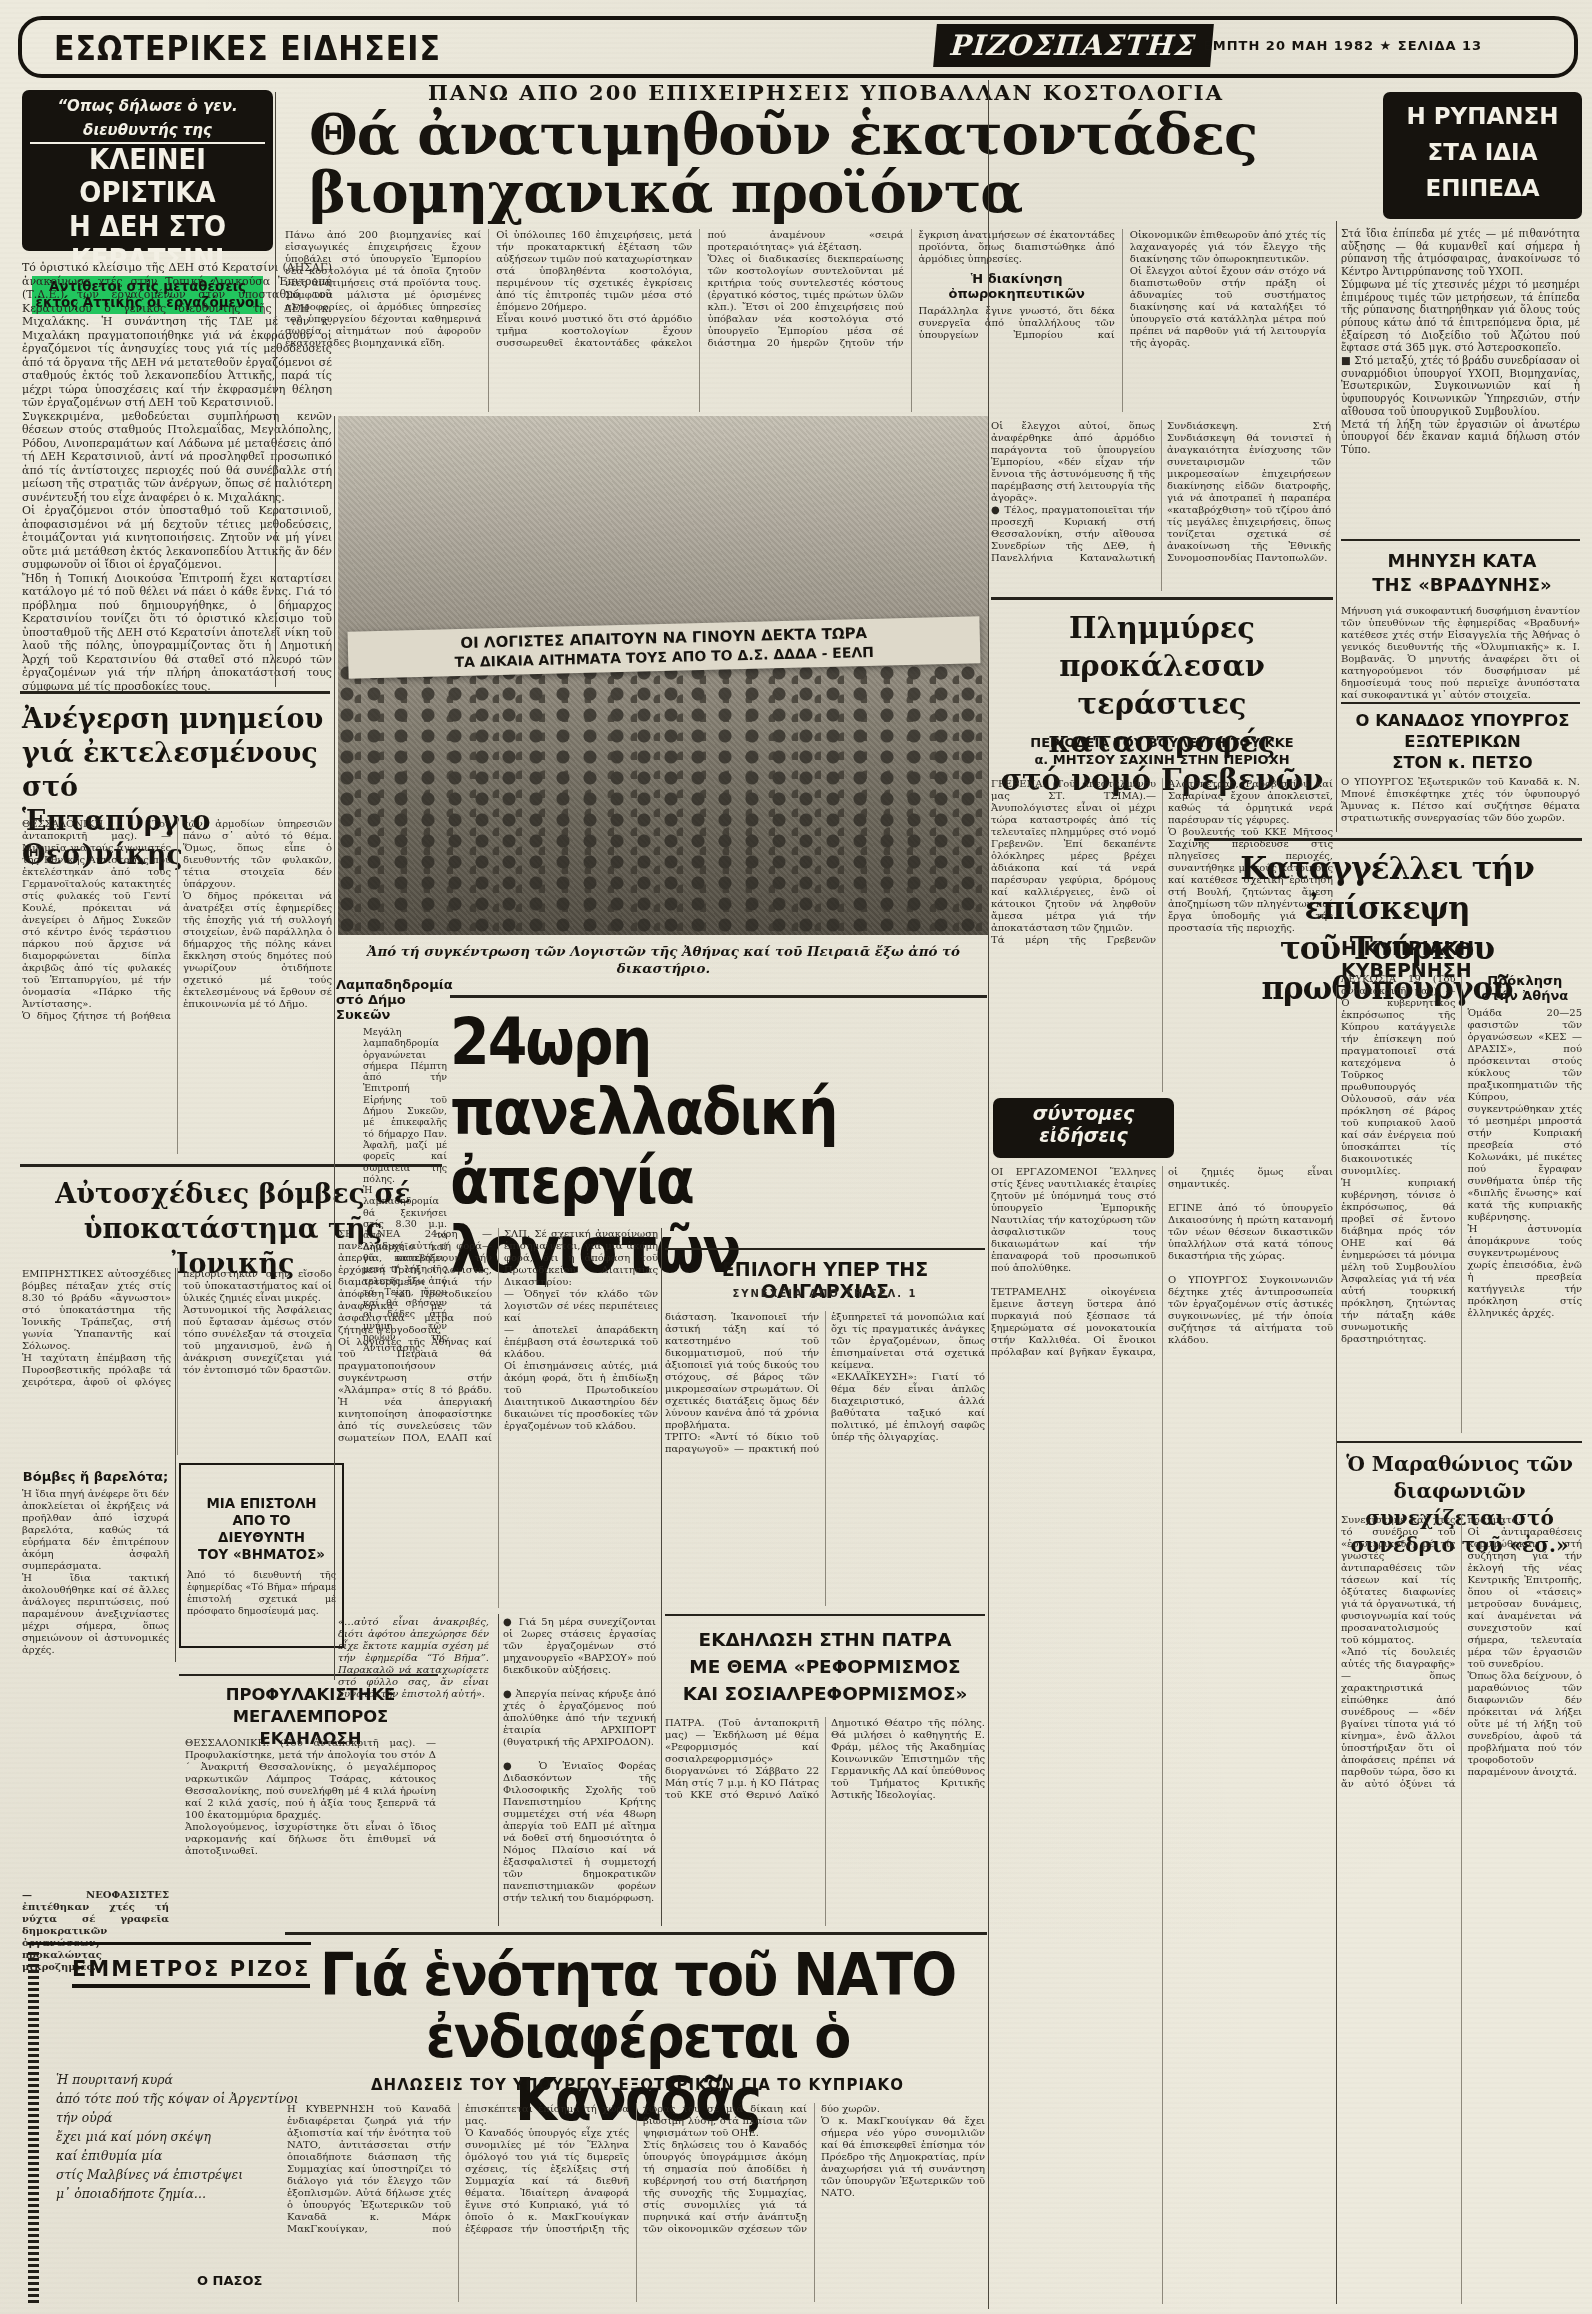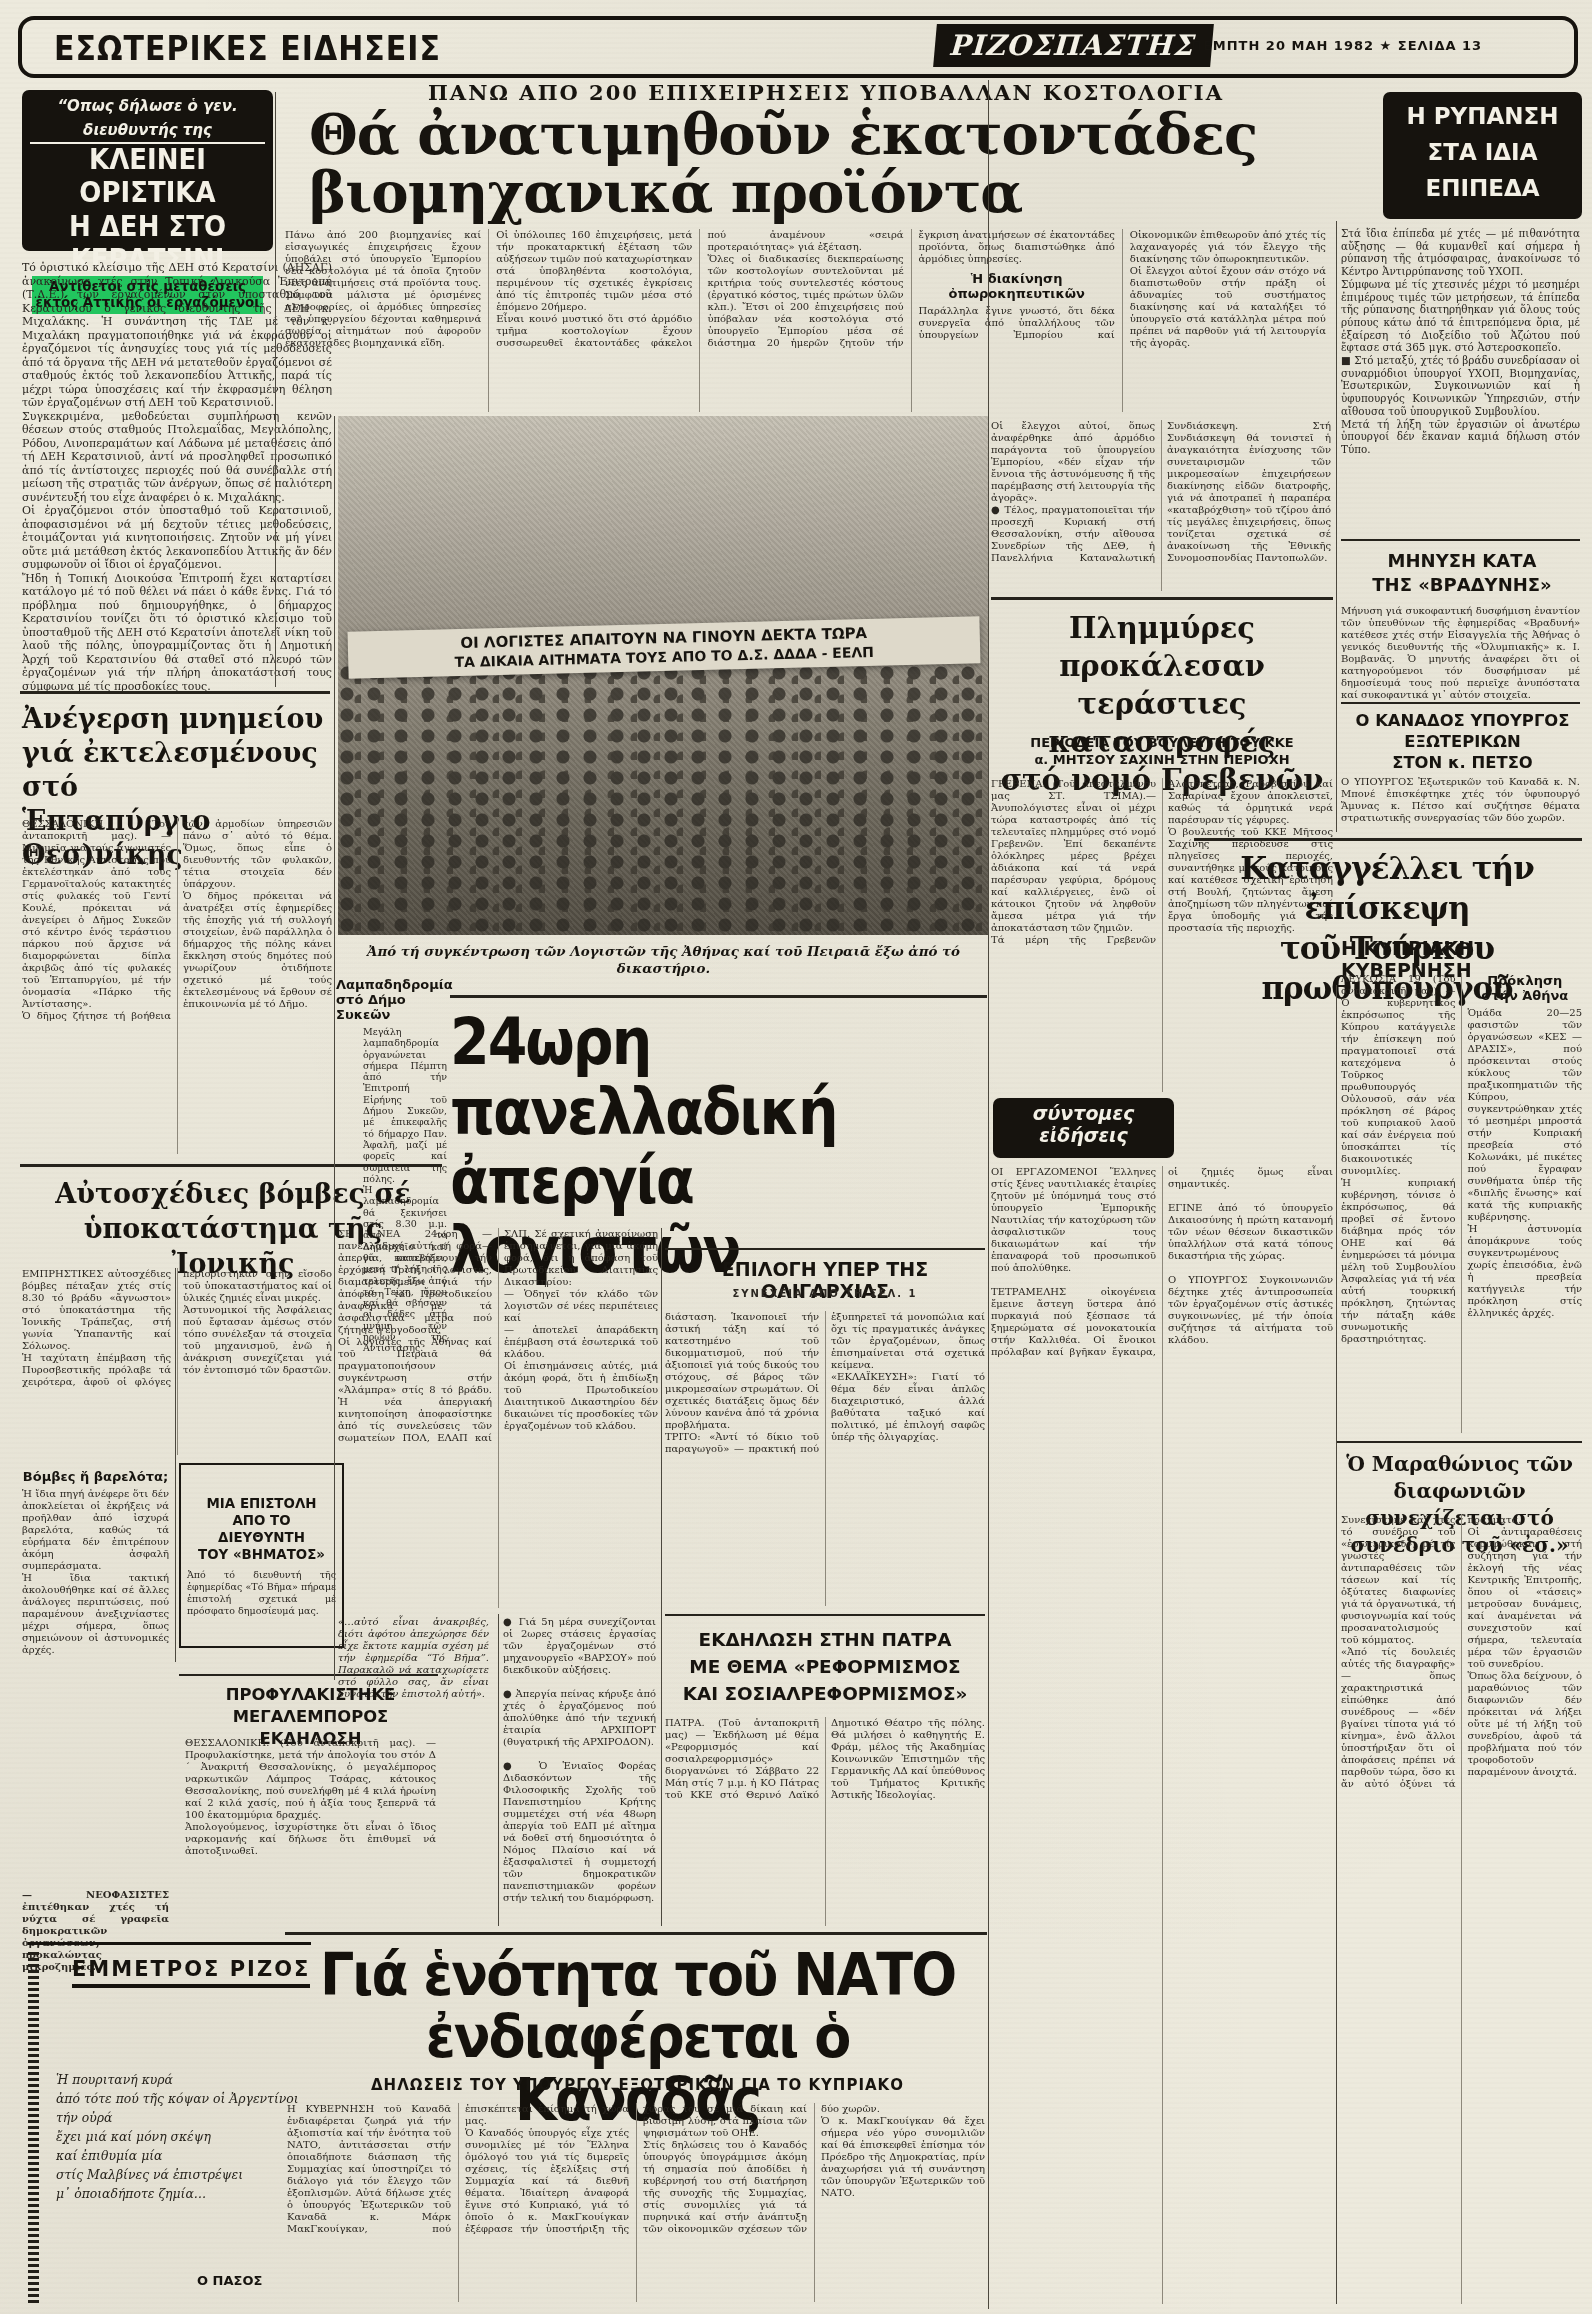--- a/index.html
+++ b/index.html
@@ -29,21 +29,21 @@
          background-image:radial-gradient(circle 7px at 9px 8px,#2c2923 6px,transparent 7px),
                           radial-gradient(circle 6px at 22px 16px,#3a362e 5px,transparent 6px);
          background-size:27px 21px,23px 19px;}
   .grain{position:absolute;inset:0;background:repeating-linear-gradient(47deg,rgba(255,255,255,.05) 0 2px,rgba(0,0,0,.06) 2px 4px);}
 </style>
 </head>
 <body>
 
 <div id="page">
 
-  <div class="abs" style="left:18px;top:16px;width:1552px;height:54px;border:4px solid #16130e;border-radius:16px;">
+  <div class="abs" style="left:18px;top:16px;width:1552px;height:54px;border:4px solid #16130e;border-radius:24px;">
     <div class="abs sans-head" style="left:32px;top:8px;font-size:30px;letter-spacing:1px;transform:scaleY(1.15);transform-origin:left top;">ΕΣΩΤΕΡΙΚΕΣ ΕΙΔΗΣΕΙΣ</div>
     <div class="abs" style="left:913px;top:4px;background:#16130e;color:#f3f0e5;padding:5px 16px;font:bold italic 28px 'DejaVu Serif',serif;transform:skewX(-5deg);letter-spacing:1px;">ΡΙΖΟΣΠΑΣΤΗΣ</div>
     <div class="abs sans-head" style="left:1169px;top:18px;font-size:13px;letter-spacing:1px;">ΠΕΜΠΤΗ 20 ΜΑΗ 1982 ★ ΣΕΛΙΔΑ 13</div>
   </div>
 
   <div class="abs blackbox" style="left:24px;top:92px;width:247px;height:157px;">
     <div style="font:bold italic 15px/24px 'DejaVu Sans',sans-serif;text-align:center;border-bottom:2px solid #f3f0e5;margin:2px 6px 0;">“Οπως δήλωσε ὁ γεν. διευθυντής της</div>
     <div class="pre" style="font:800 26px/30px 'DejaVu Sans',sans-serif;text-align:center;margin-top:5px;transform:scaleY(1.12);">ΚΛΕΙΝΕΙ ΟΡΙΣΤΙΚΑ
 Η ΔΕΗ ΣΤΟ ΚΕΡΑΤΣΙΝΙ</div>
     <div class="pre" style="background:#22c55e;color:#16130e;margin:7px 8px 0;padding:3px 2px;font:bold 13.4px/16px 'DejaVu Sans',sans-serif;text-align:center;">Ἀντίθετοι στίς μεταθέσεις

